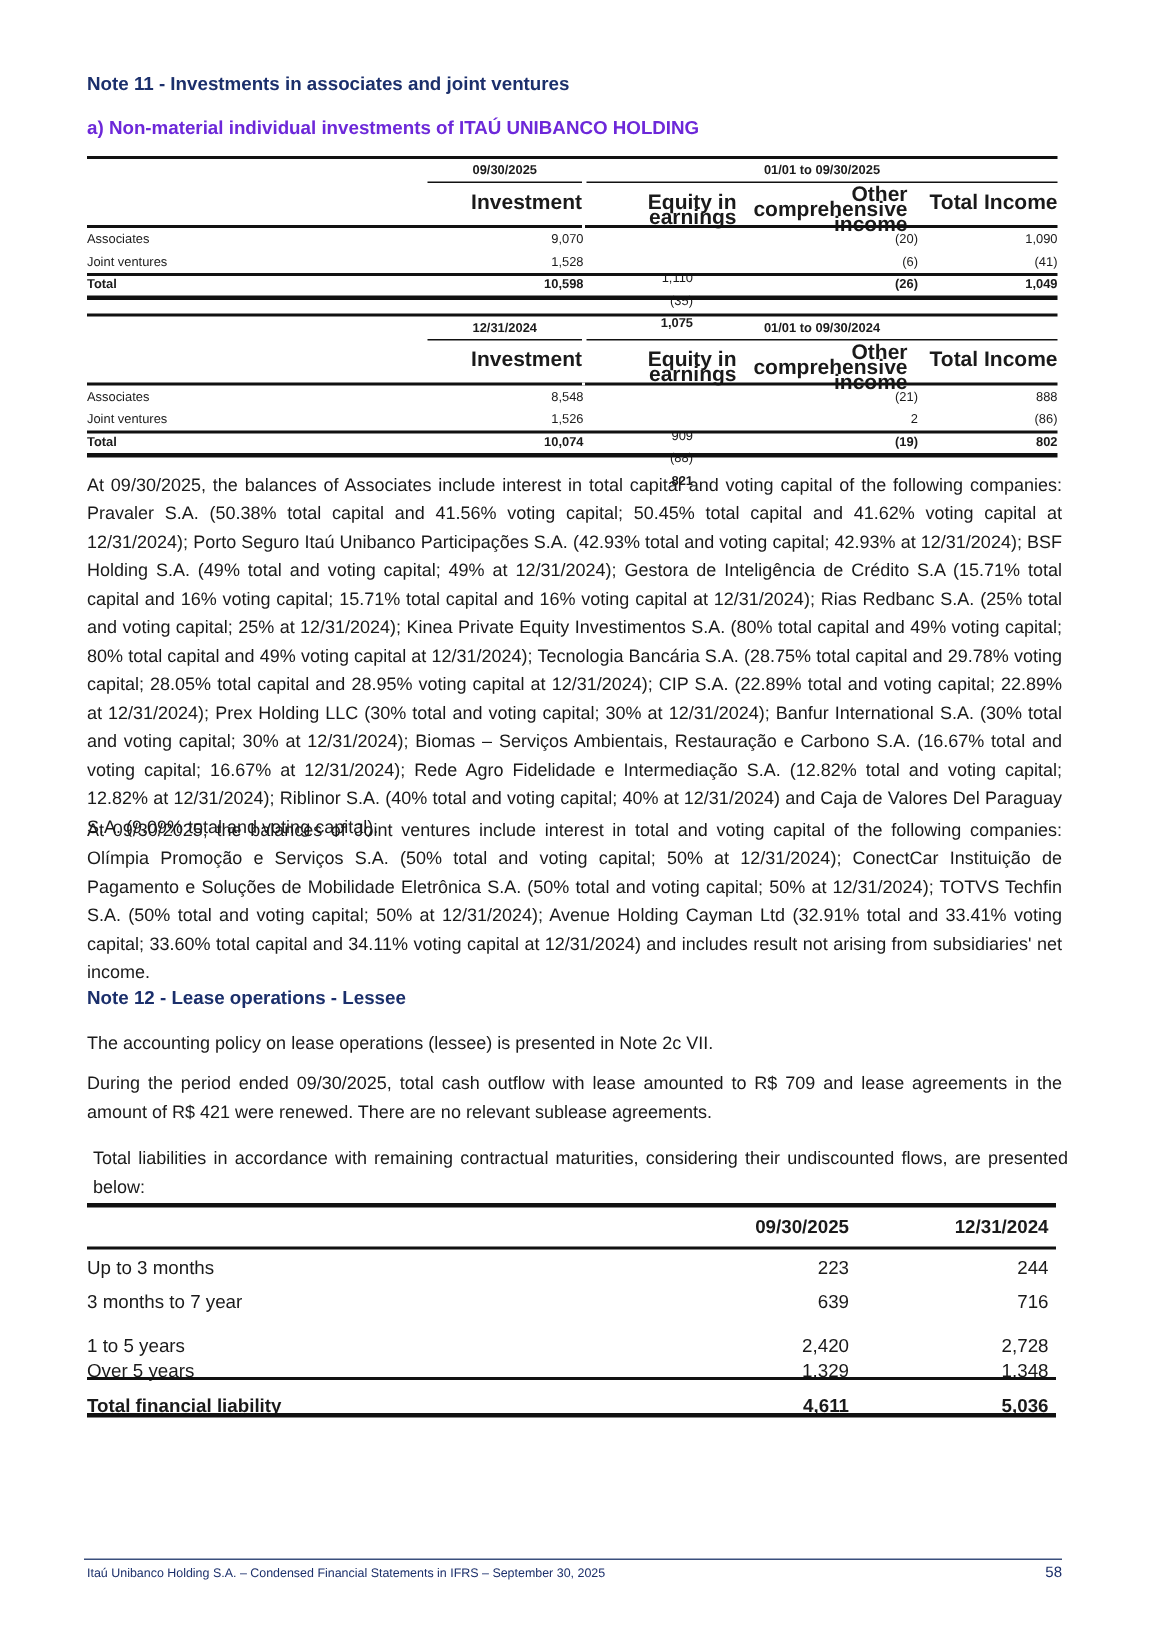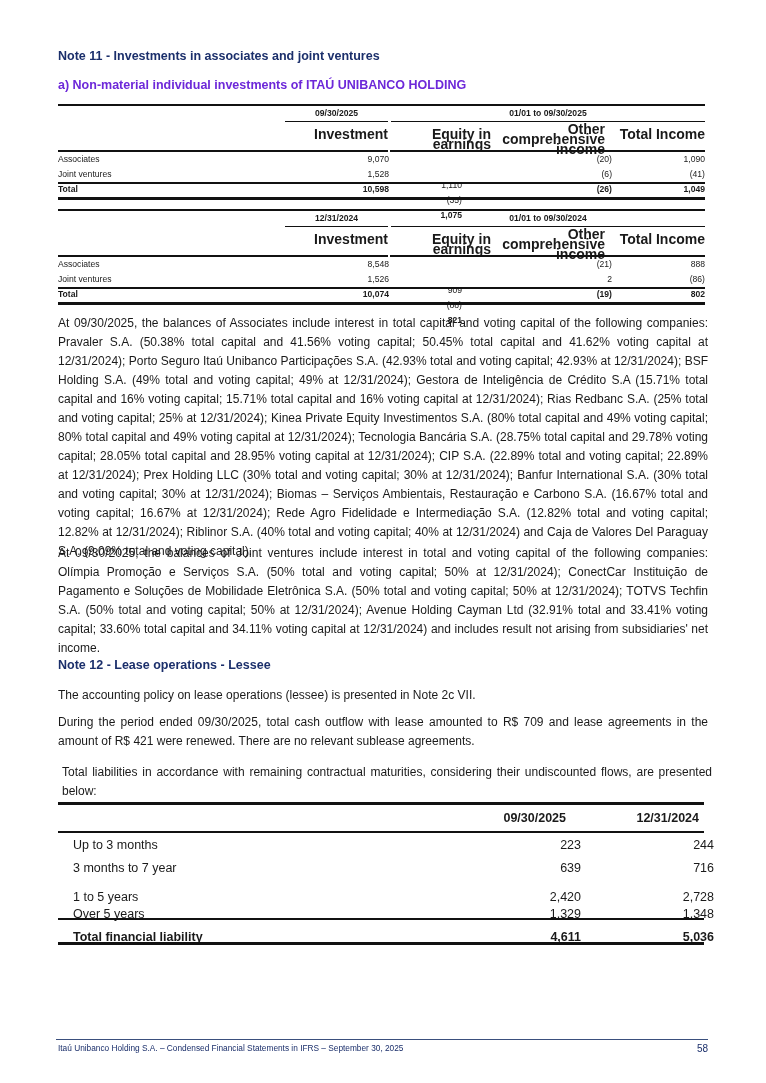--- a/index.html
+++ b/index.html
@@ -29,21 +29,21 @@
     .stbl .vsep { position: absolute; width: 2px; background: #fff; }
     .stbl .total { font-weight: bold; }
 
     .para { position: absolute; left: 0; width: 650px; font-size: 12px; line-height: 19px; text-align: justify; color: #1a1a1a; }
 
     
     .ltbl { position: absolute; left: 0; top: 802px; width: 646px; font-size: 12.5px; }
     .ltbl .topline { position: absolute; left: 0; top: 0; width: 646px; height: 3px; background: #111; }
     .ltbl .hd { position: absolute; top: 9px; font-weight: bold; text-align: right; }
     .ltbl .hdline { position: absolute; left: 0; top: 29px; width: 646px; height: 1.5px; background: #111; }
-    .ltbl .row { position: absolute; left: 0; width: 646px; height: 20px; margin-left: 15px; }
+    .ltbl .row { position: absolute; left: 0; width: 646px; height: 20px; }
     .ltbl .row span { position: absolute; top: 0; }
     .ltbl .l1 { right: 138px; text-align: right; }
     .ltbl .l2 { right: 5px; text-align: left; }
     .ltbl .totline { position: absolute; left: 0; top: 917px; width: 646px; height: 1.5px; background: #111; }
     .ltbl .botline { position: absolute; left: 0; width: 646px; height: 3px; background: #111; }
     .ltbl .total { font-weight: bold; }
 
     .footer-line { position: absolute; left: 56px; top: 1039px; width: 652px; height: 1px; background: #3a4f7d; }
     .footer-text { position: absolute; left: 58px; top: 1043px; font-size: 8.3px; color: #1b2f6b; }
     .footer-page { position: absolute; right: 58px; top: 1043px; font-size: 10px; color: #1b2f6b; }

